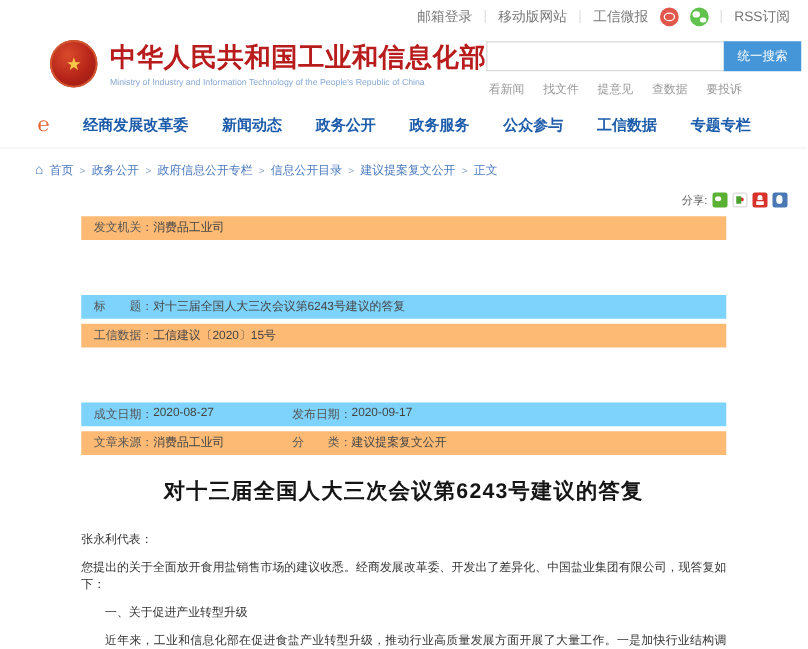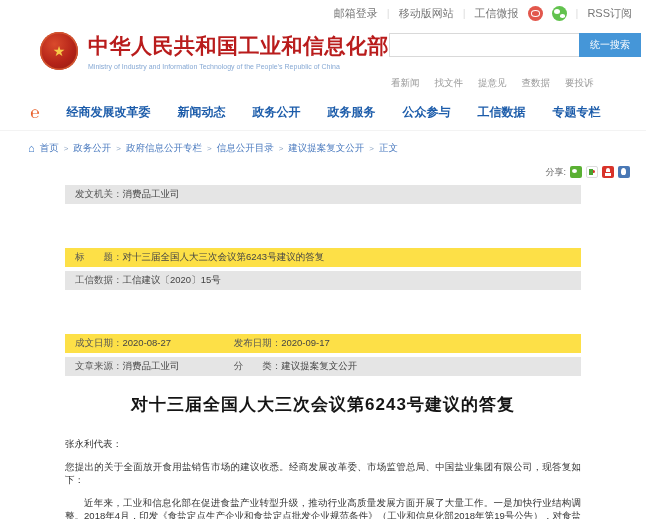--- a/index.html
+++ b/index.html
@@ -35,21 +35,21 @@
     color:#f7c948; font-size:14px; box-shadow:inset 0 0 0 1.5px #d3552f; }
   .site-title { font-size:21px; font-weight:bold; color:#b91c1c; letter-spacing:0.5px; white-space:nowrap; }
   .site-sub { font-size:7px; color:#87a9d4; margin-top:3px; }
 
   .search-area { width:252px; padding-top:5px; flex:0 0 252px; }
   .search-row { display:flex; }
   .search-row input { flex:1; height:24px; border:1px solid #d9d9d9; border-right:none;
     outline:none; padding:0 6px; font-size:10px; font-family:inherit; }
   .search-row button { width:62px; height:24px; background:#4596d8; color:#fff; border:none;
     font-size:10px; font-family:inherit; cursor:pointer; }
-  .quick-links { display:flex; gap:15px; margin-top:20px; font-size:9.5px; color:#999; padding-left:2px;align-items:flex-end; }
+  .quick-links { display:flex; gap:15px; margin-top:8px; font-size:9.5px; color:#999; padding-left:2px;align-items:flex-end; }
   .quick-links a { color:#999; }
 
   
   .nav { display:flex; align-items:center; gap:27px; padding:8px 0 9px 30px; }
   .nav-logo { color:#e8602a; font-size:16px; font-weight:bold; line-height:12px; }
   .nav a { font-size:12px; font-weight:bold; color:#1c5caa; }
 
   
   .breadcrumb { display:flex; align-items:center; gap:5px; padding:11px 0 4px 28px;
     font-size:9.5px; color:#4a7abf; border-top:1px solid #f3f3f3; }
@@ -71,23 +71,23 @@
   .share-weibo { background:#d8332a; }
   .share-weibo::after { content:""; position:absolute; left:3.5px; top:2px; width:4px; height:4px;
     background:#fff; border-radius:50% 50% 0 0; }
   .share-weibo::before { content:""; position:absolute; left:2.5px; bottom:2px; width:6px; height:3px; background:#fff; }
   .share-qq { background:#4a78b5; }
   .share-qq::after { content:""; position:absolute; left:3px; top:2px; width:5px; height:7px;
     background:#fff; border-radius:50% 50% 40% 40%; }
 
   
   .meta { margin:1px 65px 0; }
-  .meta-row { display:flex; background:#e5e5e5; align-items:center;
+  .meta-row { display:flex; background:#fdba74; align-items:center;
     padding:3px 10px; margin-bottom:4px; font-size:9.5px; color:#555; min-height:17px; }
-  .meta-row.white { background:#fde047;margin-top:44px; }
+  .meta-row.white { background:#7dd3fc;margin-top:44px; }
   .meta-label { color:#555; white-space:pre; }
   .meta-value { color:#444; }
   .meta-col1 { width:32%; display:flex; }
   .meta-col2 { display:flex; }
 
   
   .doc-title { text-align:center; font-size:17px; font-weight:bold; color:#151515;
     margin:17px 40px 0; letter-spacing:1px; }
   .article { margin:21px 65px 0; font-size:9.5px; color:#333; line-height:13.5px; text-align:justify; }
   .article p { margin:0 0 9px; }
@@ -201,18 +201,19 @@
         <span class="meta-label">分　　类：</span>
         <span class="meta-value">建议提案复文公开</span>
       </span>
     </div>
   </div>
 
   <h1 class="doc-title">对十三届全国人大三次会议第6243号建议的答复</h1>
 
   <div class="article">
     <p>张永利代表：</p>
-    <p>您提出的关于全面放开食用盐销售市场的建议收悉。经商发展改革委、市场监管总局、中国盐业集团有限公司，现答复如下：</p>
+    <p>您提出的关于全面放开食用盐销售市场的建议收悉。经商发展改革委、开发出了差异化、中国盐业集团有限公司，现答复如下：</p>
+    <p class="indent">一、关于促进产业转型升级</p>
     <p class="indent">近年来，工业和信息化部在促进食盐产业转型升级，推动行业高质量发展方面开展了大量工作。一是加快行业结构调整。2018年4月，印发《食盐定点生产企业和食盐定点批发企业规范条件》（工业和信息化部2018年第19号公告），对食盐定点生产和批发企业生产经营能力、技术装备及仓储设施等条件提出了具体要求，并督促各地严格按照要求进行定点换证审核。目前，全国共有食盐定点生产企业131家，减少8家（比盐改前，以下同）；省级食盐定点批发企业162家，减少8家；省级以下食盐定点批发企业1403家，减少1263家。同时，通过行业内企业兼并重组，产销一体的经营格局初步形成，一些龙头企业正不断做优做强。二是大力实施“三品”战略。引导企业根据生产工艺、原料来源、消费群体的不同，开发出了差异化、个性化的食盐产品，丰富了不同消费群体需求；通过完善食盐标准体系和质量控制体系，建设食盐电子追溯系统，质量安全水平不断提高；品牌建设进一步加强，产品附加值、市场影响力和消费者认可度不断提高，服务质量明显改善，消费者满意度显著增强。三是促进行业创新发展。推动产学研合作，大力推广应用新技术、新工艺、新设备、新材料；推进盐行业智能制造、绿色制造，基本实现全行业关键工艺过程自动化，企业劳动生产率进一步提高，质量和效益不断提升。</p>
 
   </div>
 
 </div>
 
 </body></html>

